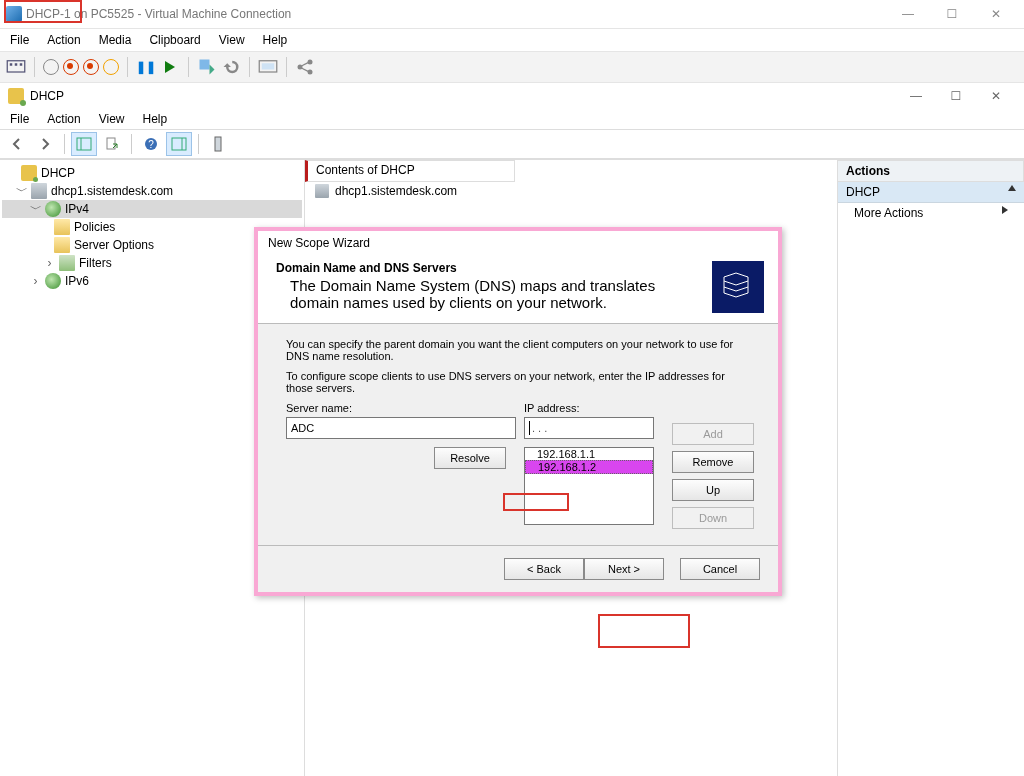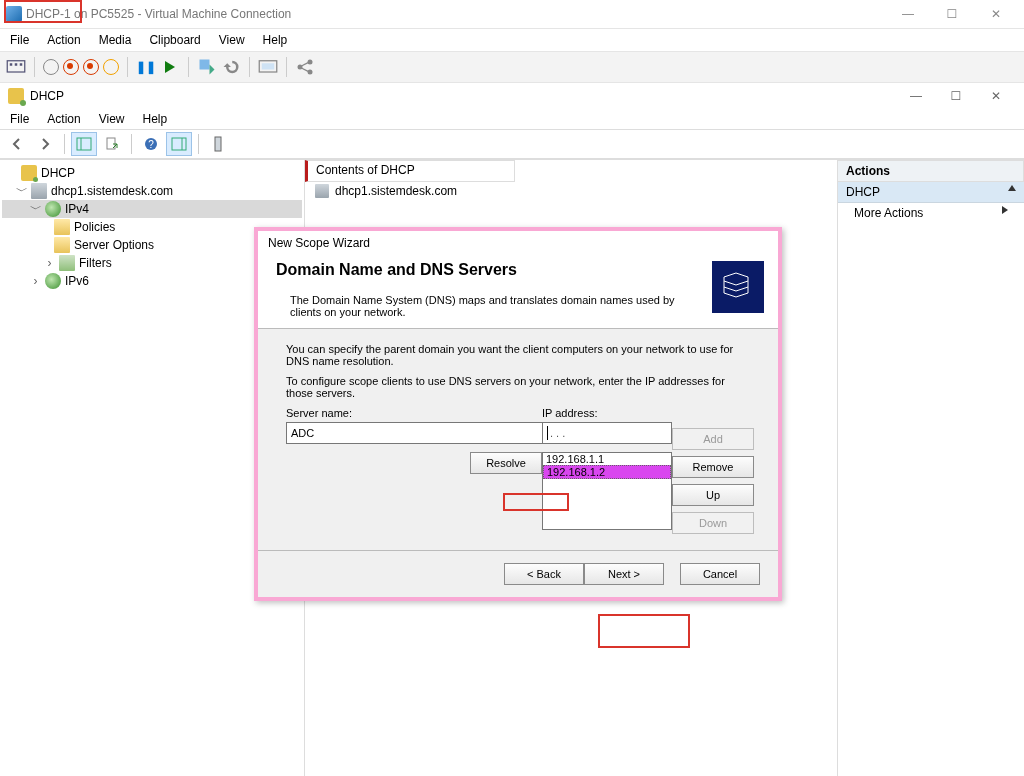--- a/index.html
+++ b/index.html
@@ -53,36 +53,36 @@
   
   .actions{width:186px}
   .actions .hdr{background:#eef2f5;border:1px solid #ddd;border-left:none;padding:3px 8px;font-weight:600}
   .actions .sec{background:#d9e8f5;padding:3px 8px;display:flex;justify-content:space-between;border-bottom:1px solid #cad6e0}
   .actions .item{padding:3px 16px;display:flex;justify-content:space-between}
   
   .wizard{position:absolute;left:254px;top:227px;width:520px;background:#fff;border:4px solid #f9a8d4;box-shadow:2px 2px 6px rgba(0,0,0,.25);font-size:11px}
   .wiz-title{padding:5px 10px;background:#fff;font-size:12px}
   .wiz-header{display:flex;padding:6px 14px 10px 18px;border-bottom:1px solid #bbb;min-height:62px;box-sizing:border-box}
   .wiz-header .txt{flex:1;padding-right:10px}
-  .wiz-header b{font-size:16px}
-  .wiz-header .sub{padding-left:14px;font-size:11px;margin-top:15px}
+  .wiz-header b{font-size:12px}
+  .wiz-header .sub{padding-left:14px;font-size:15px;margin-top:2px}
   .wiz-banner{width:52px;height:52px;background:#0a1b66;display:flex;align-items:center;justify-content:center}
   .wiz-body{background:#f0f0f0;padding:14px 24px 16px 28px}
   .wiz-body p{margin:0 0 8px 0}
   .formrow{display:flex;align-items:center;gap:8px;margin-bottom:10px}
   .formrow label{white-space:nowrap}
   input.text{border:1px solid #777;background:#fff;height:18px;padding:1px 4px;font:inherit}
-  .cols{display:flex;}
+  .cols{display:flex;gap:18px}
   .cols .c1{flex:1}
   .cols .c2{width:130px}
   .cols .c3{width:82px;display:flex;flex-direction:column;gap:6px}
   .ipbox{border:1px solid #777;background:#fff;height:18px;padding:1px 4px;display:flex;align-items:center;font-family:inherit;width:120px;position:relative}
   .ipbox .cursor{border-left:1px solid #000;height:14px;margin-right:2px}
   .listbox{border:1px solid #777;background:#fff;height:76px;width:128px;font-size:11px}
-  .listbox div{padding:0 3px}
+  .listbox div{padding:0 12px}
   .listbox .hl{background:#d946ef;border:1px dotted #666}
   button.win{background:linear-gradient(#fdfdfd,#e6e6e6);border:1px solid #8a8a8a;height:22px;min-width:72px;font:inherit;padding:0 10px}
   button.win:disabled{color:#9a9a9a;border-color:#bdbdbd;background:#f1f1f1}
   .wiz-footer{background:#f0f0f0;border-top:1px solid #bbb;padding:12px 18px;display:flex;justify-content:flex-end;gap:0}
   .wiz-footer .grp{display:flex}
   .wiz-footer button{min-width:80px}
   .tri-up{display:inline-block;width:0;height:0;border-left:4px solid transparent;border-right:4px solid transparent;border-bottom:6px solid #333}
   .tri-r{display:inline-block;width:0;height:0;border-top:4px solid transparent;border-bottom:4px solid transparent;border-left:6px solid #333}
 </style>
 </head>

